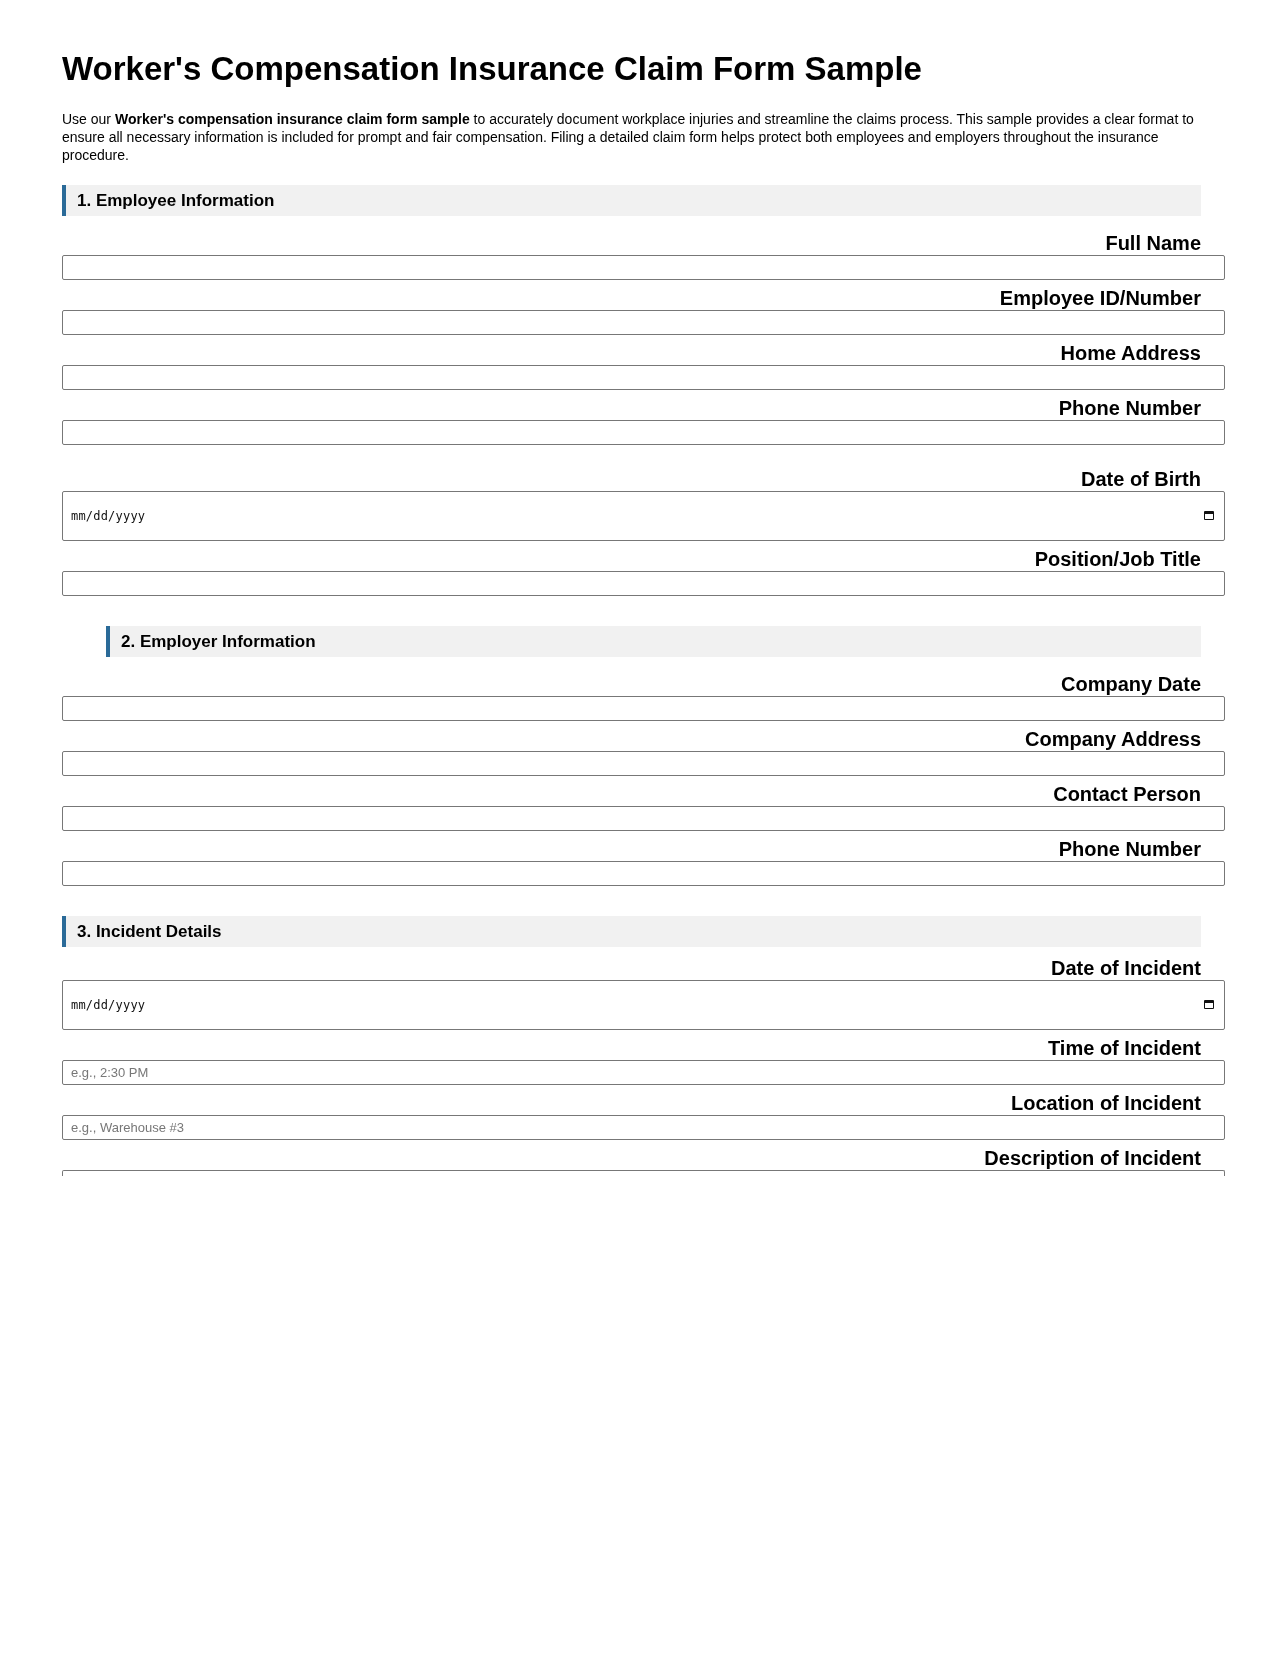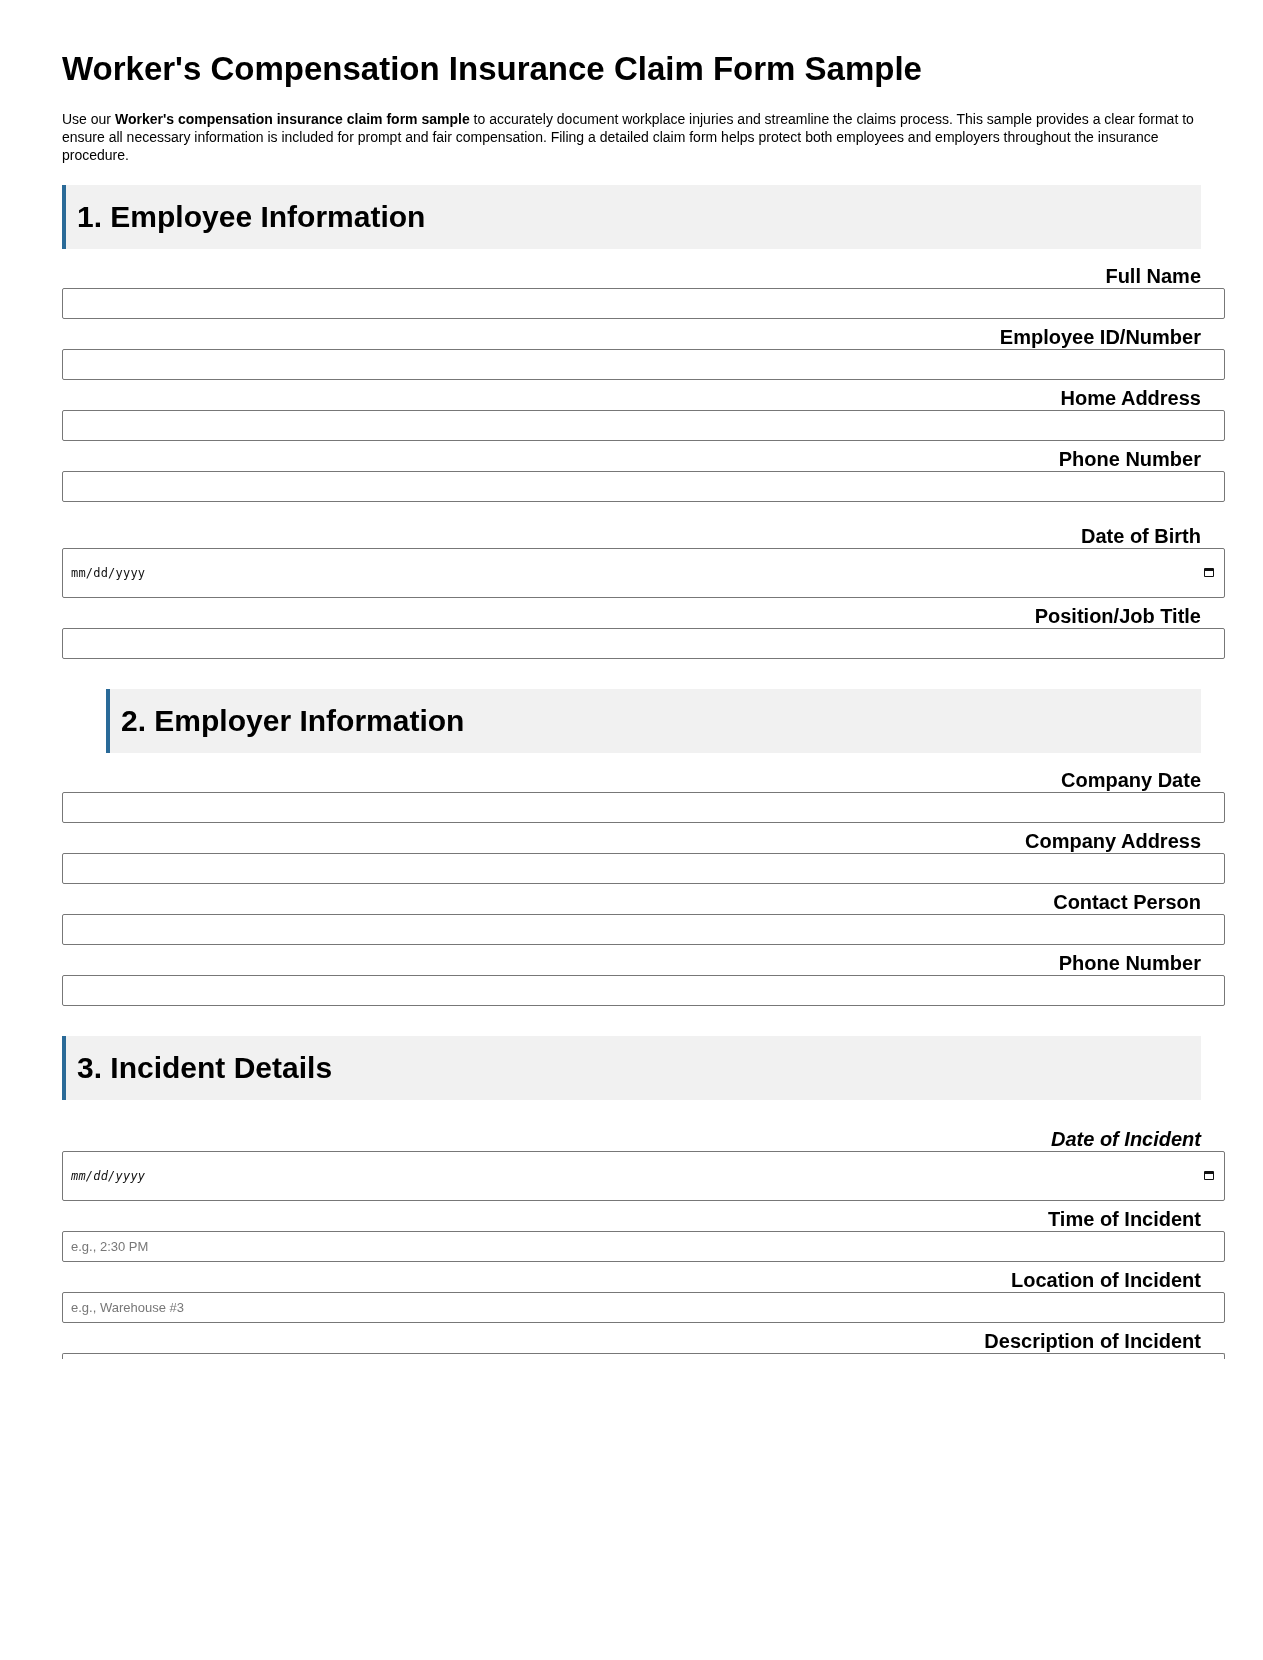--- a/index.html
+++ b/index.html
@@ -13,36 +13,36 @@
     font-size: 33px; font-weight: bold; line-height: 38px;
   }
   .intro {
     margin: 22px 0 0 0;
     font-size: 14px; line-height: 18px;
   }
   .intro b { font-weight: bold; }
   .section-header {
     background: #f1f1f1;
     border-left: 4px solid #2a6a98;
-    height: 64px;
+    height: 31px;
     display: flex; align-items: center;
     padding-left: 11px;
-    font-size: 30px; font-weight: bold;
+    font-size: 17px; font-weight: bold;
     margin: 0;
   }
   .field { margin: 0; }
   .label {
     display: block;
     font-size: 20px; font-weight: bold; line-height: 19px;
     margin-bottom: 2px;
     text-align: right;
   }
   .input {
     box-sizing: border-box;
-    width: 1163px; height: 31px;
+    width: 1163px; height: 25px;
     border: 1px solid #777;
     border-radius: 2px;
     background: #fff;
     position: relative;
     display: flex; align-items: center;
     padding-left: 8px;
     font-size: 13px;
   }
   .input.date { height: 50px; }
   .input .placeholder { color: #777; font-family: "Liberation Sans", sans-serif; font-size: 13px; }
@@ -111,21 +111,21 @@
     <label class="label">Contact Person</label>
     <div class="input"></div>
   </div>
   <div class="field" style="margin-top:9px;">
     <label class="label">Phone Number</label>
     <div class="input"></div>
   </div>
 
   <h2 class="section-header" style="margin-top:30px;">3. Incident Details</h2>
 
-  <div class="field" style="margin-top:30px;font-style:italic;">
+  <div class="field" style="margin-top:12px;">
     <label class="label">Date of Incident</label>
     <div class="input date">
       <span class="date-text">mm/dd/yyyy</span>
       <span class="cal-icon"></span>
     </div>
   </div>
   <div class="field" style="margin-top:9px;">
     <label class="label">Time of Incident</label>
     <div class="input">
       <span class="placeholder">e.g., 2:30 PM</span>

